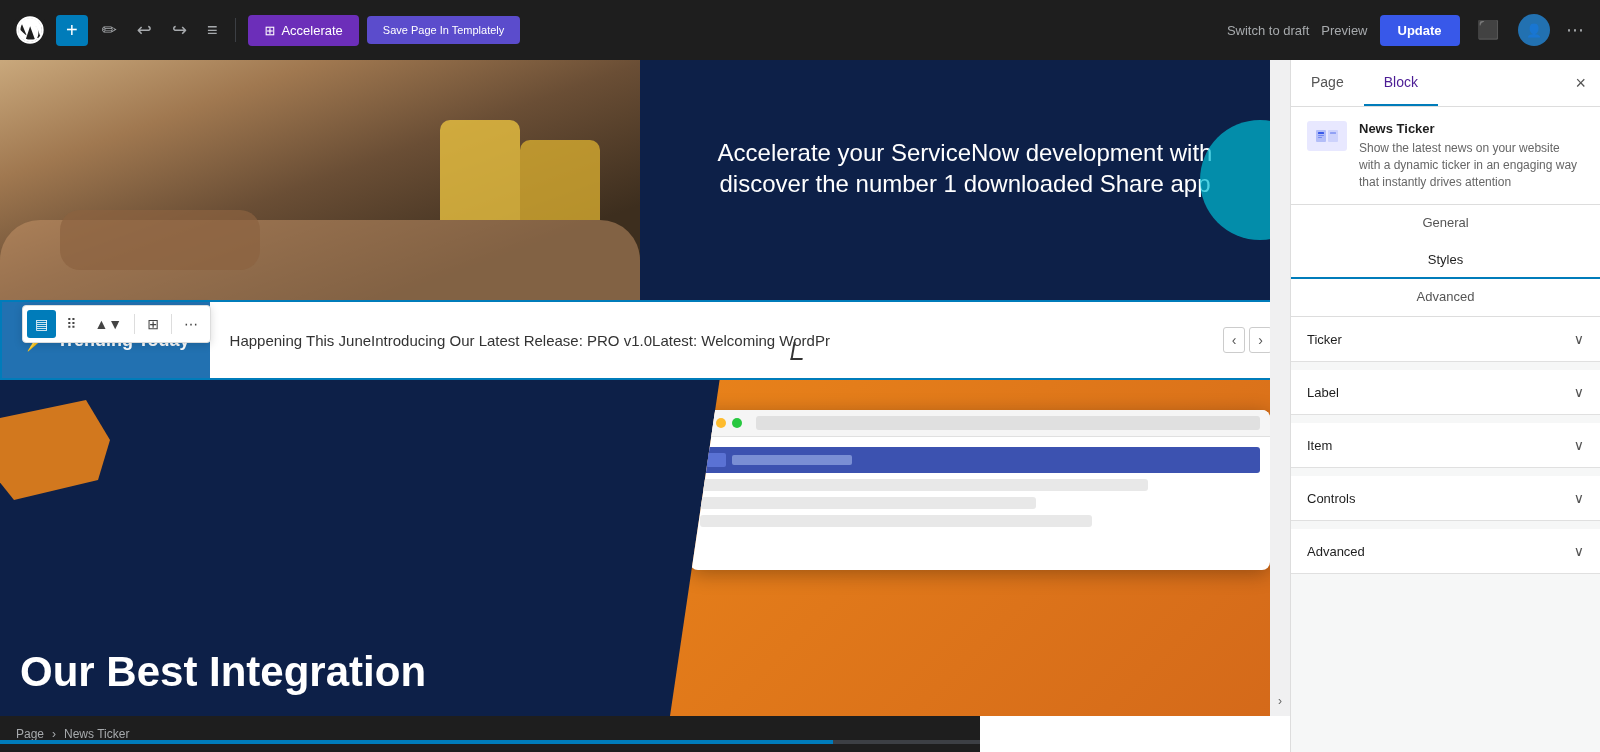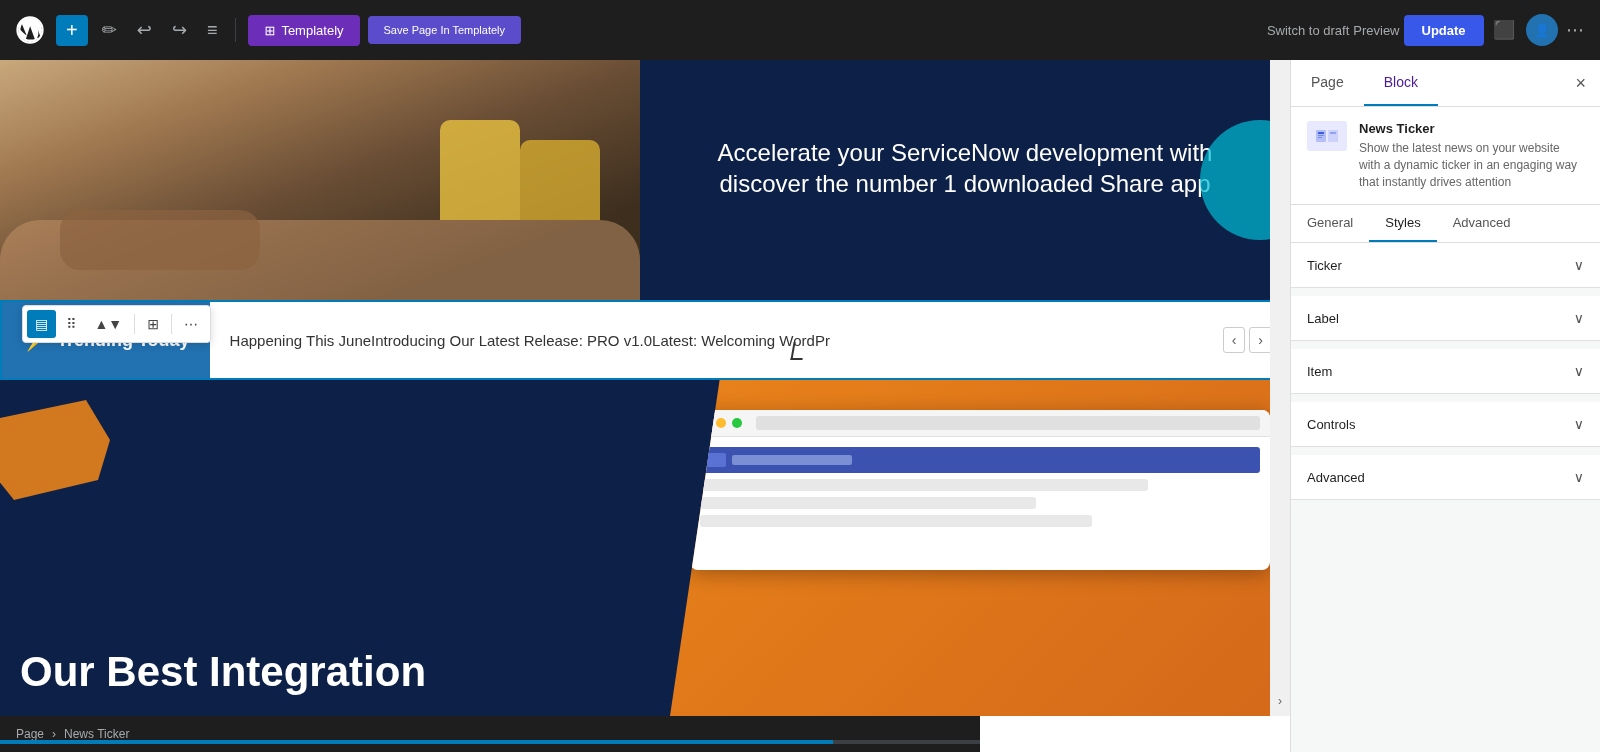--- a/index.html
+++ b/index.html
@@ -9,21 +9,21 @@
     .toolbar {
       display: flex; align-items: center; height: 60px;
       background: #1e1e1e; padding: 0 12px; gap: 8px; position: relative; z-index: 100;
     }
     .wp-logo { width: 36px; height: 36px; background: #1e1e1e; display: flex; align-items: center; justify-content: center; border-radius: 50%; cursor: pointer; }
     .wp-logo svg { width: 28px; height: 28px; }
     .toolbar-btn { background: none; border: none; color: #a7aaad; cursor: pointer; padding: 6px; border-radius: 4px; display: flex; align-items: center; justify-content: center; font-size: 18px; }
     .toolbar-divider { width: 1px; height: 24px; background: #3c3f44; margin: 0 4px; }
     .btn-templately { background: #6c2eb9; color: white; border: none; padding: 8px 16px; border-radius: 4px; cursor: pointer; display: flex; align-items: center; gap: 6px; font-size: 13px; font-weight: 500; }
     .btn-save-templately { background: #5b4ccc; color: white; border: none; padding: 8px 16px; border-radius: 4px; cursor: pointer; font-size: 11px; font-weight: 500; }
-    .toolbar-right { margin-left: auto; display: flex; align-items: center; gap: 4px; }
+    .toolbar-right { margin-left: auto; display: flex; align-items: center; gap: 12px; }
     .btn-switch-draft { background: none; border: none; color: #a7aaad; cursor: pointer; font-size: 13px; }
     .btn-preview { background: none; border: none; color: #a7aaad; cursor: pointer; font-size: 13px; }
     .btn-update { background: #3858e9; color: white; border: none; padding: 8px 18px; border-radius: 4px; cursor: pointer; font-size: 13px; font-weight: 600; }
     .btn-icon-square { background: none; border: none; color: #a7aaad; cursor: pointer; padding: 6px; font-size: 18px; }
     .btn-avatar { width: 32px; height: 32px; border-radius: 50%; background: #2271b1; display: flex; align-items: center; justify-content: center; color: white; font-size: 13px; cursor: pointer; border: none; }
     .btn-more { background: none; border: none; color: #a7aaad; cursor: pointer; font-size: 18px; padding: 4px; }
 
     
     .main-layout { display: flex; height: calc(752px - 60px); }
 
@@ -366,20 +366,21 @@
     }
     .block-info-icon svg { width: 24px; height: 16px; }
     .block-info-title { font-size: 13px; font-weight: 600; color: #1e1e1e; margin-bottom: 4px; }
     .block-info-desc { font-size: 12px; color: #666; line-height: 1.4; }
 
     
     .panel-tabs-row {
       display: flex;
       border-bottom: 1px solid #ddd;
       background: white;
+      flex-direction: column;
     }
     .sub-tab {
       padding: 10px 16px;
       font-size: 13px;
       color: #555;
       cursor: pointer;
       border-bottom: 2px solid transparent;
       background: none;
       border-top: none;
       border-left: none;
@@ -418,21 +419,21 @@
     </svg>
   </div>
   <button class="toolbar-btn" style="background:#007cba; color:white; border-radius:4px; font-size:20px; font-weight:300; padding:4px 10px;">+</button>
   <button class="toolbar-btn">✏</button>
   <button class="toolbar-btn">↩</button>
   <button class="toolbar-btn">↪</button>
   <button class="toolbar-btn">≡</button>
   <div class="toolbar-divider"></div>
   <button class="btn-templately">
     <span>⊞</span>
-    <span>Templately</span>
+    <span>Accelerate</span>
   </button>
   <button class="btn-save-templately">Save Page In Templately</button>
   <div class="toolbar-right">
     <button class="btn-switch-draft">Switch to draft</button>
     <button class="btn-preview">Preview</button>
     <button class="btn-update">Update</button>
     <button class="btn-icon-square">⬛</button>
     <button class="btn-avatar">👤</button>
     <button class="btn-more">⋯</button>
   </div>

